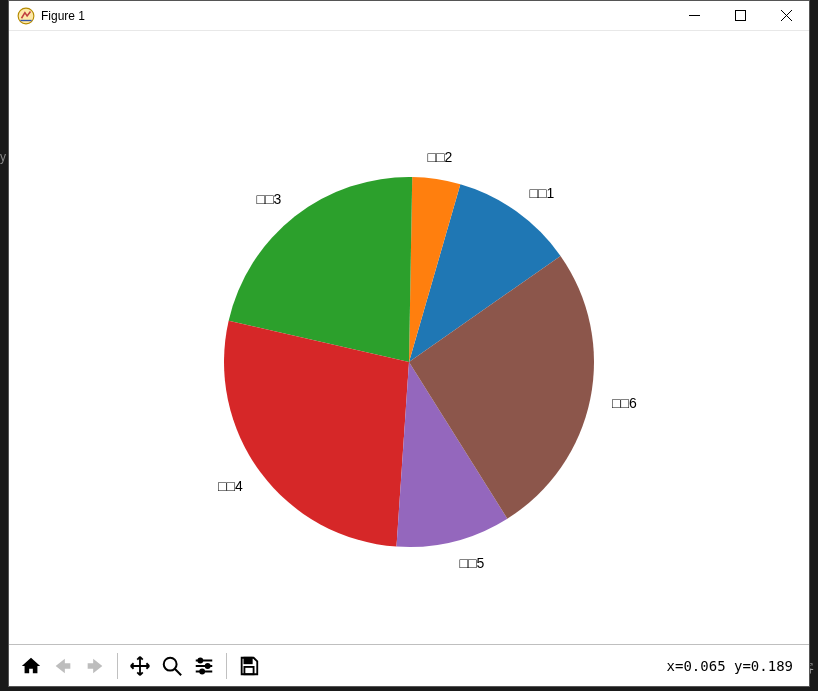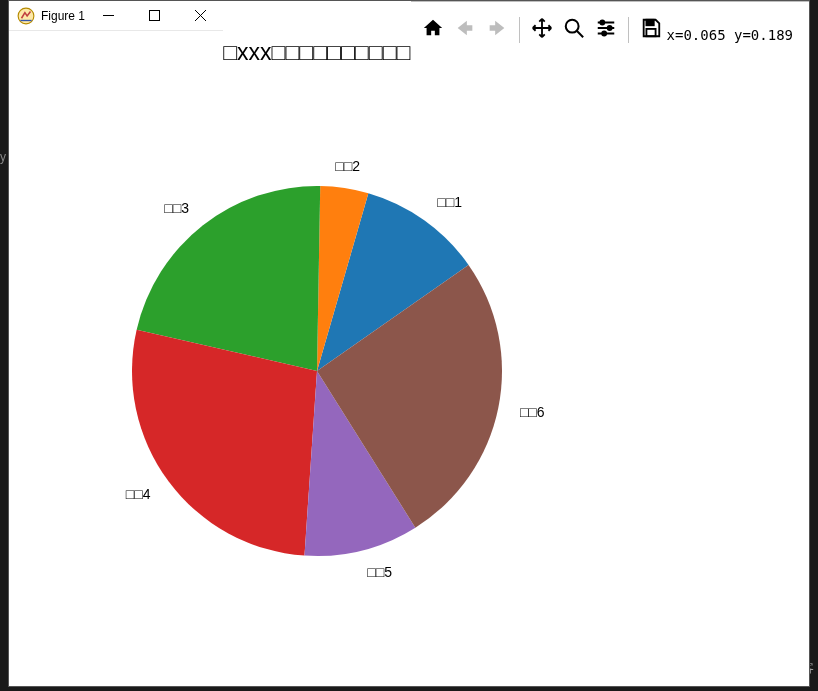--- a/index.html
+++ b/index.html
@@ -6,21 +6,21 @@
     html, body { width: 818px; height: 691px; overflow: hidden; background: #1a1a1a; font-family: "Segoe UI", Tahoma, sans-serif; }
     .app-window {
       position: absolute;
       left: 8px;
       top: 0;
       width: 802px;
       height: 687px;
       background: #ffffff;
       border: 1px solid #555;
       display: flex;
-      flex-direction: row;
+      flex-direction: column;
     }
     
     .title-bar {
       height: 30px;
       background: #ffffff;
       display: flex;
       align-items: center;
       border-bottom: 1px solid #e8e8e8;
     }
     .title-bar .app-icon {
@@ -69,21 +69,21 @@
       color: #000;
       white-space: nowrap;
       transform: translate(-50%, -50%);
     }
     
     .toolbar {
       height: 42px;
       border-top: 1px solid #bfbfbf;
       background: #ffffff;
       display: flex;
-      align-items: flex-end;
+      align-items: center;
       padding: 0 6px;
     }
     .tbtn {
       width: 30px; height: 30px;
       display: inline-flex; align-items: center; justify-content: center;
       margin: 0 1px;
     }
     .tbtn svg { width: 22px; height: 22px; }
     .tsep {
       width: 1px; height: 26px;
@@ -137,21 +137,20 @@
         </svg>
     </span>
     <span class="win-ctrl">
       <svg viewBox="0 0 11 11">
           <path d="M0 0 L11 11 M11 0 L0 11"></path>
         </svg>
     </span>
   </div>
 
   <div class="canvas-area">
-    <div class="chart-title">□xxx□□□□□□□□□□</div>
     <div class="pie-wrap" id="pie-wrap" style="width: 490px; height: 490px;">
         <svg width="490" height="490" viewBox="0 0 490 490">
           <path d="M 245 245 L 396.5431281934635 138.88835927505647 A 185 185 0 0 0 296.3652521447205 67.27377550820114 Z" fill="#1f77b4"></path>
           <path d="M 245 245 L 296.3652521447205 67.27377550820114 A 185 185 0 0 0 248.2286951908974 60.02817639606761 Z" fill="#ff7f0e"></path>
           <path d="M 245 245 L 248.2286951908974 60.02817639606761 A 185 185 0 0 0 64.65477319785305 203.76167838427244 Z" fill="#2ca02c"></path>
           <path d="M 245 245 L 64.65477319785305 203.76167838427244 A 185 185 0 0 0 232.4815996317865 429.5759725755796 Z" fill="#d62728"></path>
           <path d="M 245 245 L 232.4815996317865 429.5759725755796 A 185 185 0 0 0 343.3634359671913 401.68322968565667 Z" fill="#9467bd"></path>
           <path d="M 245 245 L 343.3634359671913 401.68322968565667 A 185 185 0 0 0 396.5431281934634 138.88835927505636 Z" fill="#8c564b"></path>
         </svg>
         <div class="slice-label" style="left: 365.498px; top: 76.4414px; transform: translate(0px, -50%);">□□1</div>

